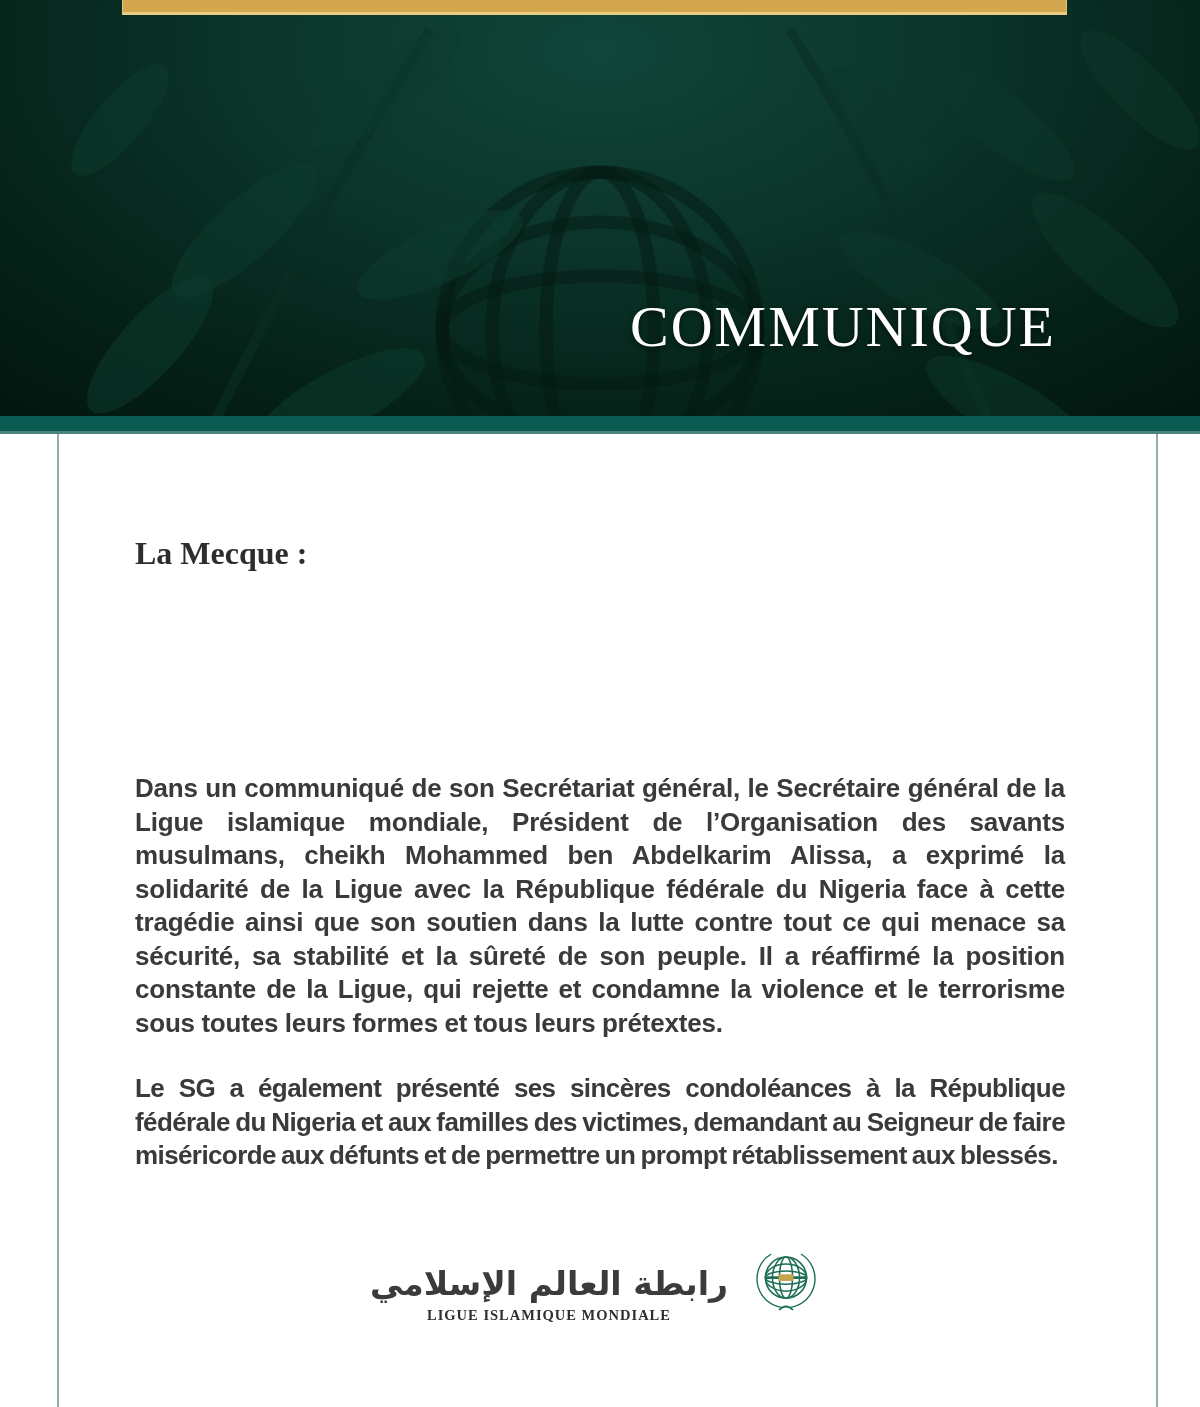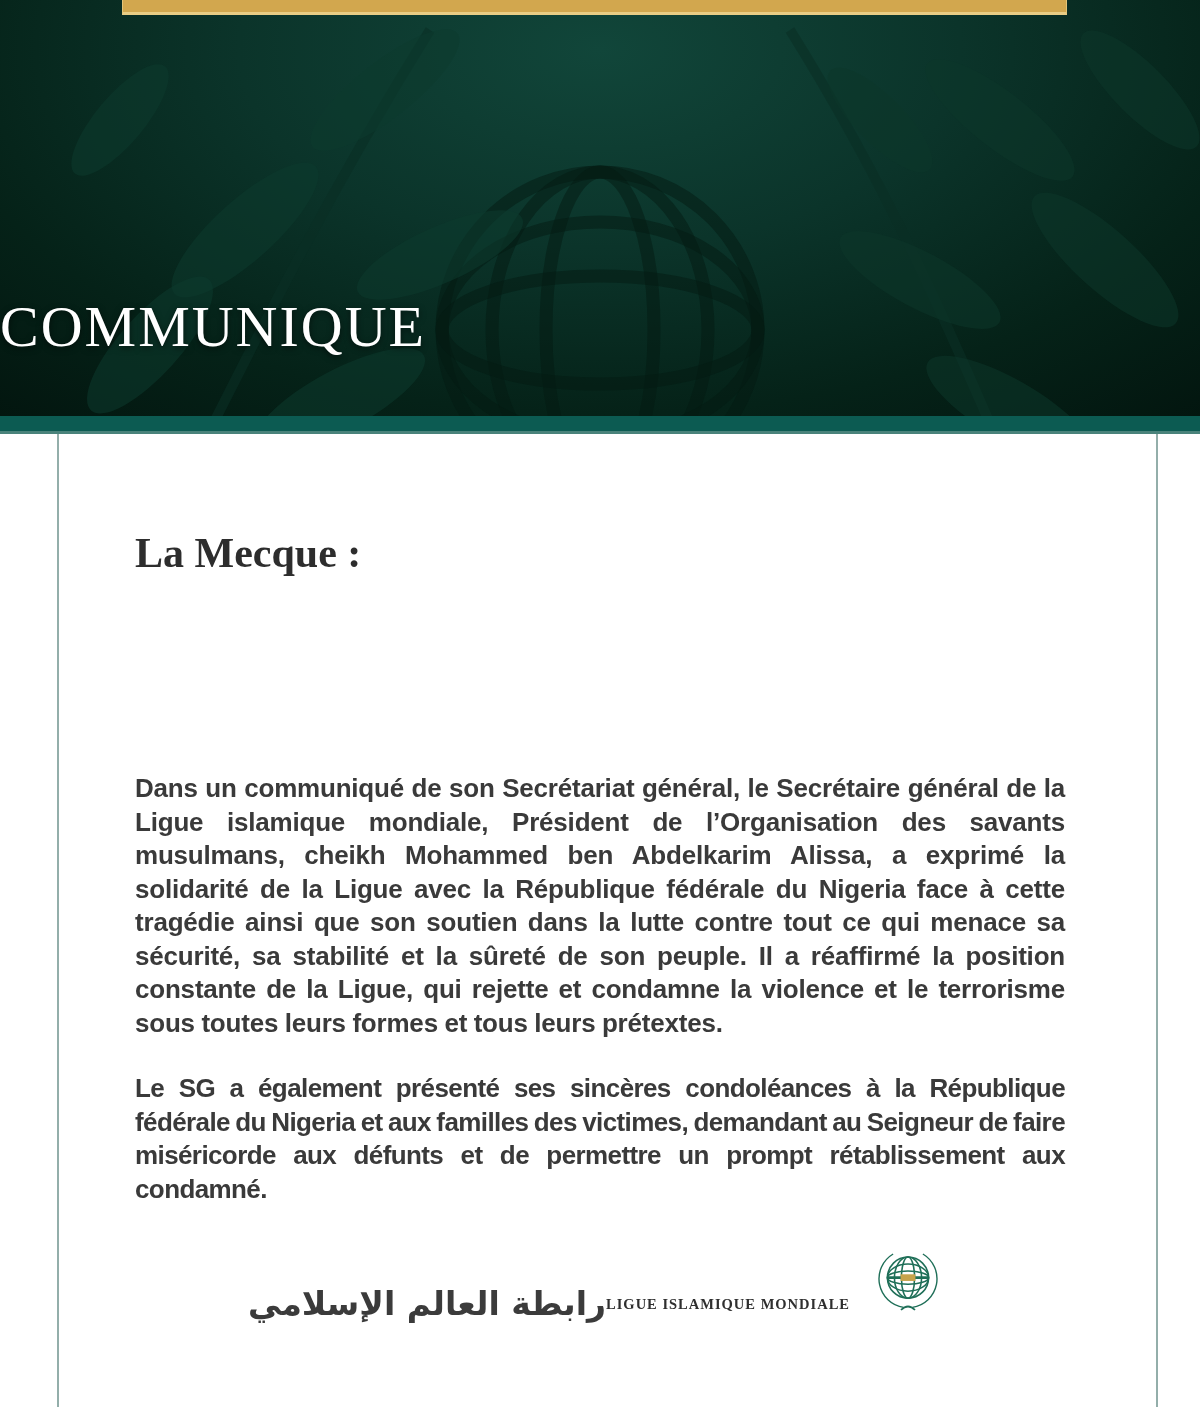--- a/index.html
+++ b/index.html
@@ -7,47 +7,47 @@
         font-family:"Liberation Sans",sans-serif;background:#ffffff;}
 
   
   .header{position:absolute;left:0;top:0;width:1200px;height:416px;overflow:hidden;
     background:
       radial-gradient(ellipse 950px 520px at 50% 12%, #11463a 0%, #0b342a 38%, #052218 70%, #02130d 100%);}
   .header-deco{position:absolute;left:0;top:0;}
   .gold-bar{position:absolute;left:122px;top:0;width:945px;height:15px;
       background:#d2a74e;border-bottom:3px solid #e9cd85;
       border-left:1px solid #e3c478;border-right:1px solid #e3c478;box-sizing:border-box;}
-  .comm-title{position:absolute;left:0;top:293px;width:1056px;text-align:left;
+  .comm-title{position:absolute;left:0;top:293px;width:1056px;text-align:right;
       font-family:"Liberation Serif",serif;font-weight:400;font-size:58px;color:#ffffff;
       letter-spacing:2px;text-shadow:0 2px 6px rgba(0,0,0,.55);}
 
   
   .strip{position:absolute;left:0;top:416px;width:1200px;height:15px;background:#0c5b52;
          border-bottom:3px solid #4a837b;box-sizing:content-box;}
 
   
   .content{position:absolute;left:0;top:434px;width:1200px;height:973px;background:#ffffff;}
   .vline{position:absolute;top:0;bottom:0;width:2px;background:#93aeaa;}
   .vline.left{left:57px;} .vline.right{left:1156px;}
 
   .mecca-heading{position:absolute;left:135px;top:94px;width:930px;
-      font-family:"Liberation Serif",serif;font-weight:700;font-size:42px;line-height:50px;
+      font-family:"Liberation Serif",serif;font-weight:700;font-size:32px;line-height:50px;
       color:#2d2d2d;}
   .para{position:absolute;left:135px;width:930px;text-align:justify;
       font-family:"Liberation Sans",sans-serif;font-weight:700;font-size:26px;line-height:33.5px;
       color:#3a3a3a;letter-spacing:-0.2px;}
   .para.p1{top:185px;}
   .para.p2{top:312px;word-spacing:-0.5px;}
   .para.p3{top:612px;letter-spacing:-0.6px;word-spacing:-1.5px;}
 
   
   .logo-row{position:absolute;left:0;top:806px;width:1200px;display:flex;
       justify-content:center;align-items:flex-end;gap:14px;}
-  .logo-text-block{display:flex;flex-direction:row;align-items:center;margin-top:16px;}
+  .logo-text-block{display:flex;flex-direction:column;align-items:center;margin-top:16px;}
   .arabic-logo{font-family:"DejaVu Sans",sans-serif;font-weight:700;font-size:33px;
       line-height:1.25;color:#3b3b3b;direction:rtl;}
   .org-name{font-family:"Liberation Serif",serif;font-weight:700;font-size:14.5px;
       letter-spacing:1px;color:#2f2f2f;margin-top:3px;white-space:nowrap;text-align:right;}
   .emblem{display:block;}
 </style>
 </head>
 <body>
 
 <div class="page">
@@ -93,21 +93,21 @@
 
   <div class="strip"></div>
 
   <div class="content">
     <div class="vline left"></div>
     <div class="vline right"></div>
 
     <div class="mecca-heading">La Mecque :</div>
 
     <p class="para p2">Dans un communiqué de son Secrétariat général, le Secrétaire général de la Ligue islamique mondiale, Président de l’Organisation des savants musulmans, cheikh Mohammed ben Abdelkarim Alissa, a exprimé la solidarité de la Ligue avec la République fédérale du Nigeria face à cette tragédie ainsi que son soutien dans la lutte contre tout ce qui menace sa sécurité, sa stabilité et la sûreté de son peuple. Il a réaffirmé la position constante de la Ligue, qui rejette et condamne la violence et le terrorisme sous toutes leurs formes et tous leurs prétextes.</p>
-    <p class="para p3">Le SG a également présenté ses sincères condoléances à la République fédérale du Nigeria et aux familles des victimes, demandant au Seigneur de faire miséricorde aux défunts et de permettre un prompt rétablissement aux condamné.</p>
+    <p class="para p3">Le SG a également présenté ses sincères condoléances à la République fédérale du Nigeria et aux familles des victimes, demandant au Seigneur de faire miséricorde aux défunts et de permettre un prompt rétablissement aux blessés.</p>
 
     <div class="logo-row">
       <div class="logo-text-block">
         <div class="arabic-logo">رابطة العالم الإسلامي</div>
         <div class="org-name">LIGUE ISLAMIQUE MONDIALE</div>
       </div>
       <svg class="emblem" width="88" height="84" viewBox="0 0 100 96">
         <defs>
           <path id="wleaf" d="M0,0 Q-4,-4.2 -11.5,-2.2 Q-5.5,2.8 0,0 Z" fill="#1f6f58"></path>
         </defs>

